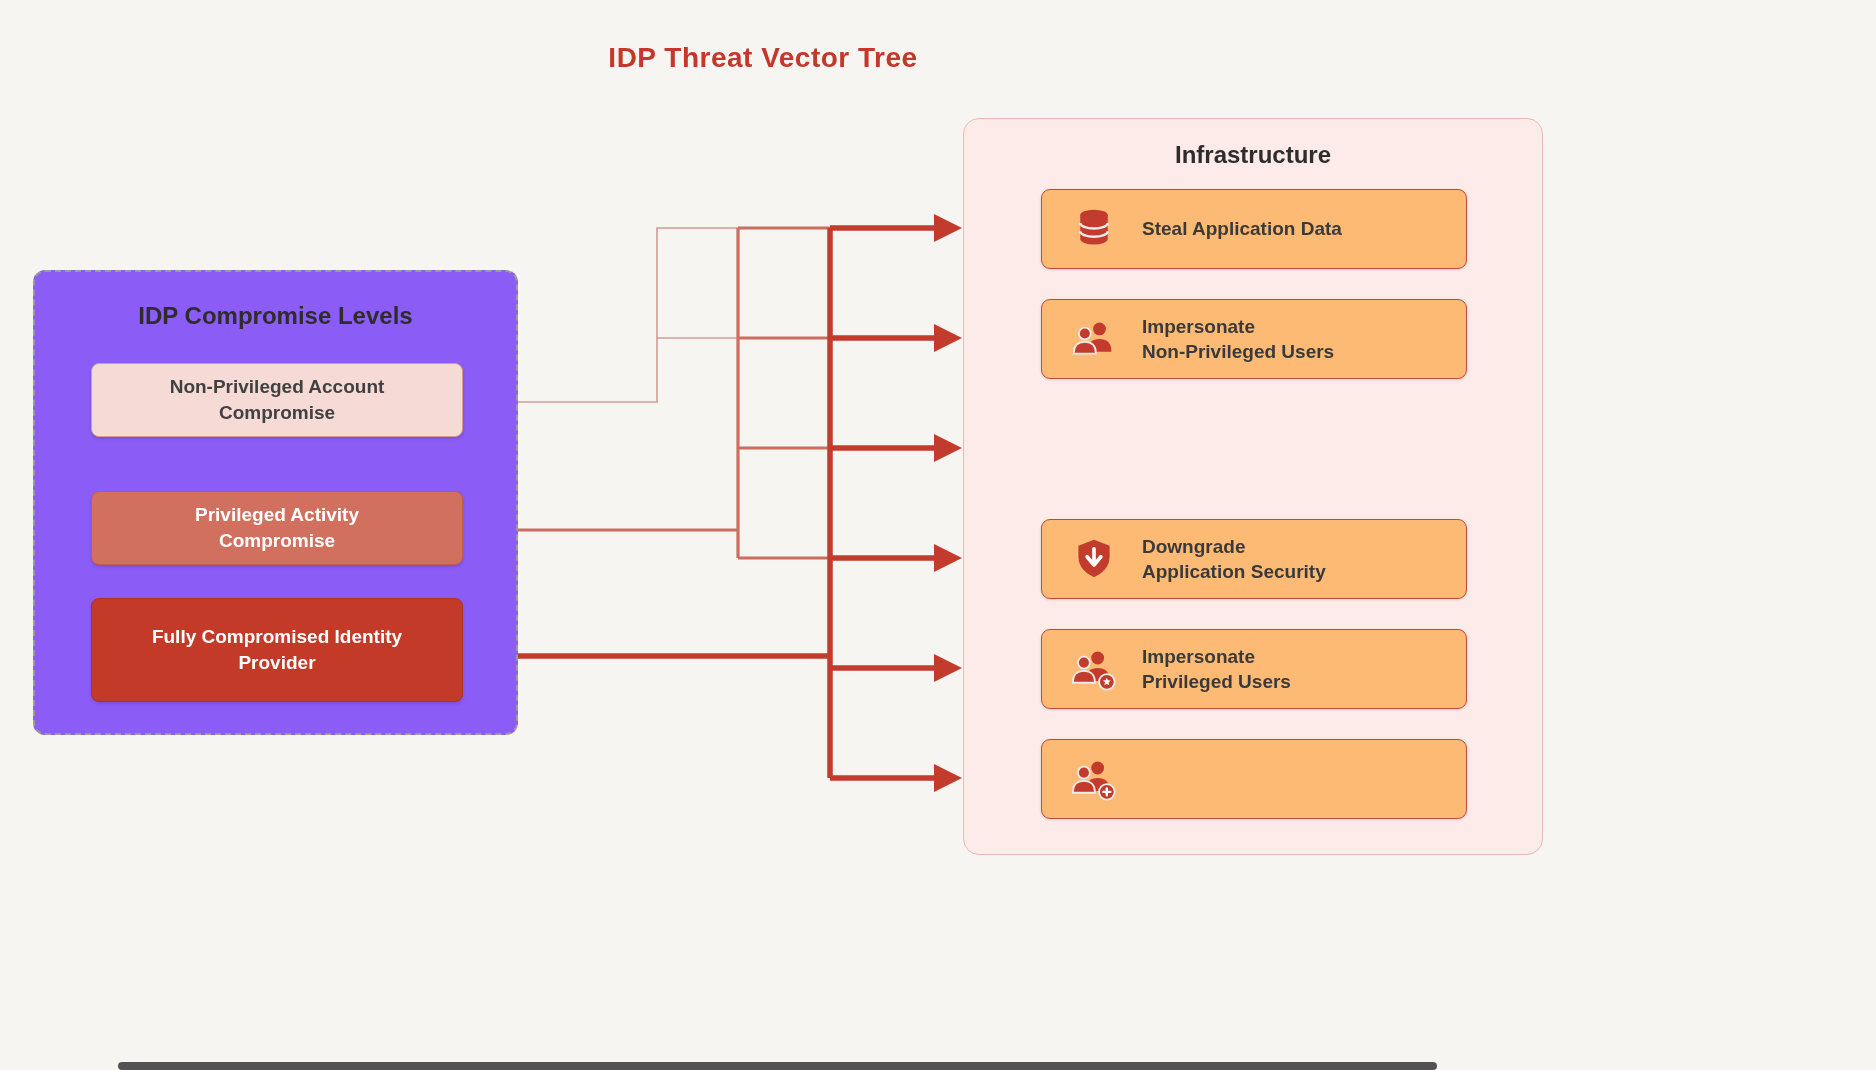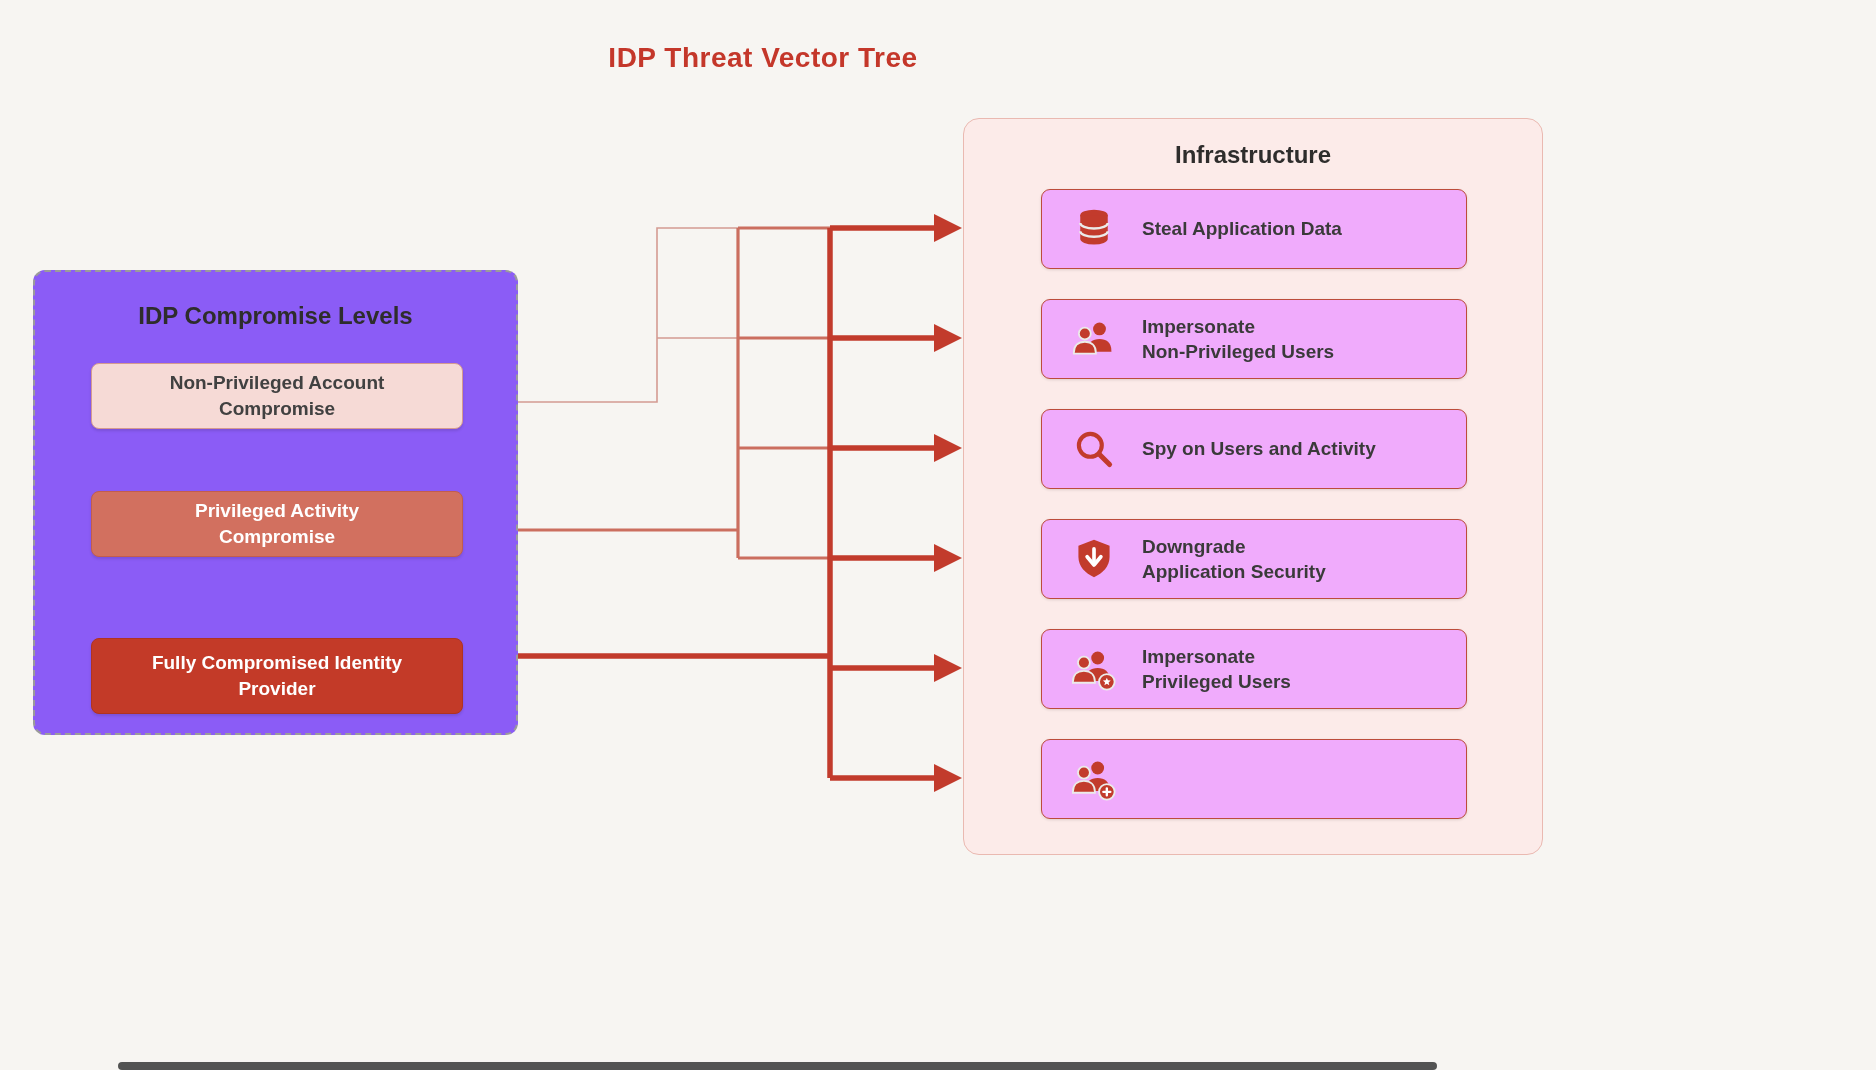--- a/index.html
+++ b/index.html
@@ -13,40 +13,40 @@
   }
   
   .left-panel{
     position:absolute;left:33px;top:270px;width:485px;height:465px;box-sizing:border-box;
     background:#8b5cf6;border:2px dashed #9b9b9b;border-radius:12px;
   }
   .left-panel h2{
     margin:30px 0 0 0;text-align:center;font-size:24px;font-weight:bold;color:#2e2d2c;
   }
   .level{
-    position:absolute;left:56px;width:372px;height:66px;box-sizing:border-box;
+    position:absolute;left:56px;width:372px;height:74px;box-sizing:border-box;
     border-radius:8px;display:flex;align-items:center;justify-content:center;
     text-align:center;font-size:19px;font-weight:bold;line-height:1.35;
     box-shadow:0 2px 3px rgba(0,0,0,0.12);
   }
   .level .label{white-space:pre-line;}
   .level-low{top:91px;background:#f6dad6;border:1px solid #d59a90;color:#414141;}
   .level-medium{top:219px;background:#d2705f;border:1px solid #c25d4d;color:#ffffff;}
-  .level-high{top:366px;height:76px;background:#c33a28;border:1px solid #b03322;color:#ffffff;}
+  .level-high{top:326px;height:104px;background:#c33a28;border:1px solid #b03322;color:#ffffff;}
   
   .right-panel{
     position:absolute;left:915px;top:118px;width:580px;height:737px;box-sizing:border-box;
     background:#fcebe9;border:1.5px solid #eab9b1;border-radius:16px;margin-left:48px;
   }
   .right-panel h2{
     margin:22px 0 0 0;text-align:center;font-size:24px;font-weight:bold;color:#2e2d2c;
   }
   .item{
     position:absolute;left:77px;width:426px;height:80px;box-sizing:border-box;
-    background:#f0abfc;border:1.5px solid #bc4c3b;border-radius:9px;
+    background:#fdba74;border:1.5px solid #bc4c3b;border-radius:9px;
     display:flex;align-items:center;gap:26px;padding-left:30px;
     box-shadow:0 1px 3px rgba(0,0,0,0.12);
   }
   .item .label{
     font-size:19px;font-weight:bold;color:#3a3a3a;line-height:1.32;white-space:pre-line;
   }
   .icon{width:44px;height:44px;flex:0 0 44px;display:flex;align-items:center;justify-content:center;}
   .icon svg{width:44px;height:44px;display:block;}
   
   .connectors{position:absolute;left:0;top:0;pointer-events:none;}
@@ -122,29 +122,20 @@
             <path d="M17 37 c0-9 5.5-13 13-13 s13 4 13 13 v1 H17 Z"></path>
             <circle cx="14" cy="18" r="6.5" stroke="#ebebe9" stroke-width="2"></circle>
             <path d="M2 39 c0-8 5-12 12-12 s12 4 12 12 v1 H2 Z" stroke="#ebebe9" stroke-width="2"></path>
           </g>
         </svg>
       </span>
       <span class="label">Impersonate
 Non-Privileged Users</span>
     </div>
 
-    <div class="item" style="top:290px">
-      <span class="icon">
-        <svg viewBox="0 0 48 48">
-          <circle cx="20" cy="20" r="12.5" fill="none" stroke="#c23b2c" stroke-width="4.5"></circle>
-          <line x1="29.5" y1="29.5" x2="41" y2="41" stroke="#c23b2c" stroke-width="5.5" stroke-linecap="round"></line>
-        </svg>
-      </span>
-      <span class="label">Spy on Users and Activity</span>
-    </div>
 
     <div class="item" style="top:400px">
       <span class="icon">
         <svg viewBox="0 0 48 48">
           <path d="M24 3 L41 9.5 v12 c0 11-7.5 17.5-17 22.5 C14.5 39 7 32.5 7 21.5 v-12 Z" fill="#c23b2c"></path>
           <line x1="24" y1="13" x2="24" y2="27" stroke="#ffffff" stroke-width="4" stroke-linecap="round"></line>
           <path d="M16.5 21.5 L24 30.5 L31.5 21.5" fill="none" stroke="#ffffff" stroke-width="4" stroke-linecap="round" stroke-linejoin="round"></path>
         </svg>
       </span>
       <span class="label">Downgrade

